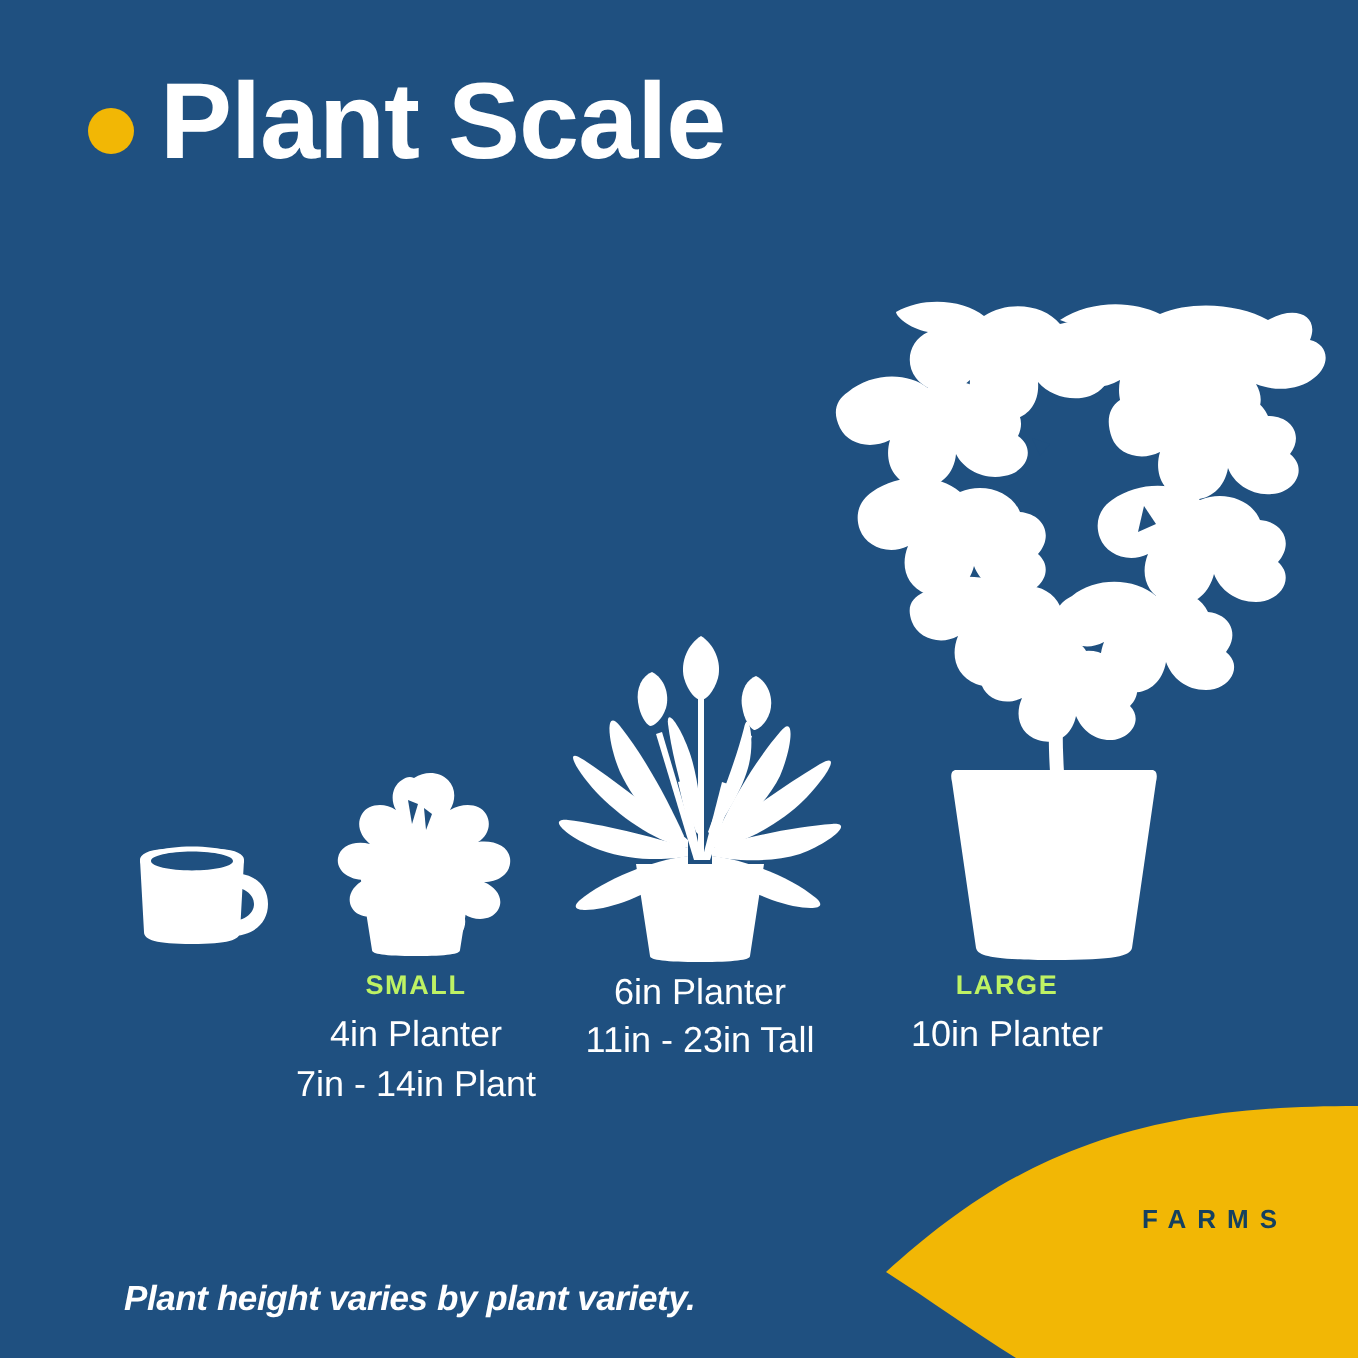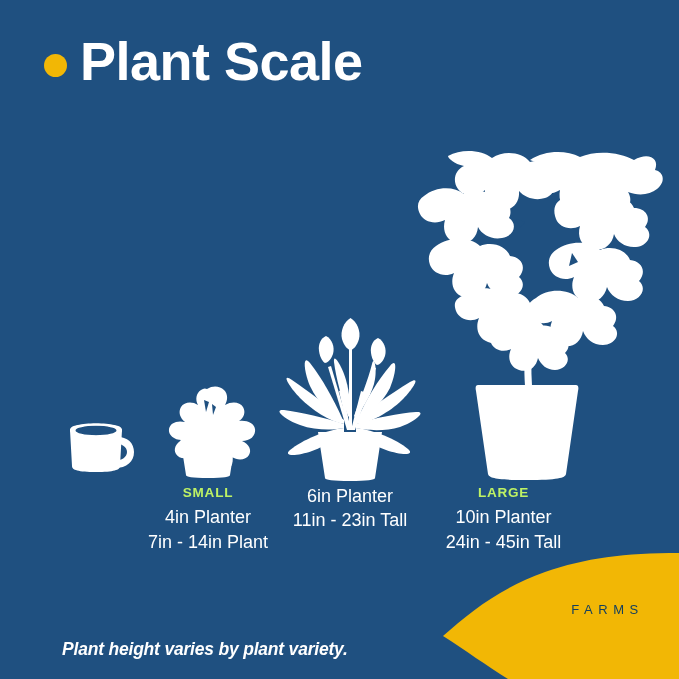--- a/index.html
+++ b/index.html
@@ -106,21 +106,21 @@
     color: #FFFFFF;
     font-family: "Liberation Serif", serif;
     font-size: 40px;
     line-height: 0.95;
     letter-spacing: -1px;
     display: block;
   }
   .logo-sub {
     color: #15405F;
     font-size: 13px;
-    font-weight: normal;
+    font-weight: bold;
     letter-spacing: 5.5px;
     display: block;
     margin-top: 2px;
     padding-left: 5px;
   }
 </style>
 </head>
 <body>
 
 <div id="canvas">
@@ -370,21 +370,20 @@
   </div>
 
   <div class="caption" id="cap-medium">
     <span class="cap-line">6in Planter</span>
     <span class="cap-line">11in - 23in Tall</span>
   </div>
 
   <div class="caption" id="cap-large">
     <span class="cap-title">LARGE</span>
     <span class="cap-line">10in Planter</span>
-    <span class="cap-line">24in - 45in Tall</span>
   </div>
 
   <div class="footnote">Plant height varies by plant variety.</div>
 
   <div class="logo">
     <span class="logo-sub">FARMS</span>
   </div>
 
 </div>
 

